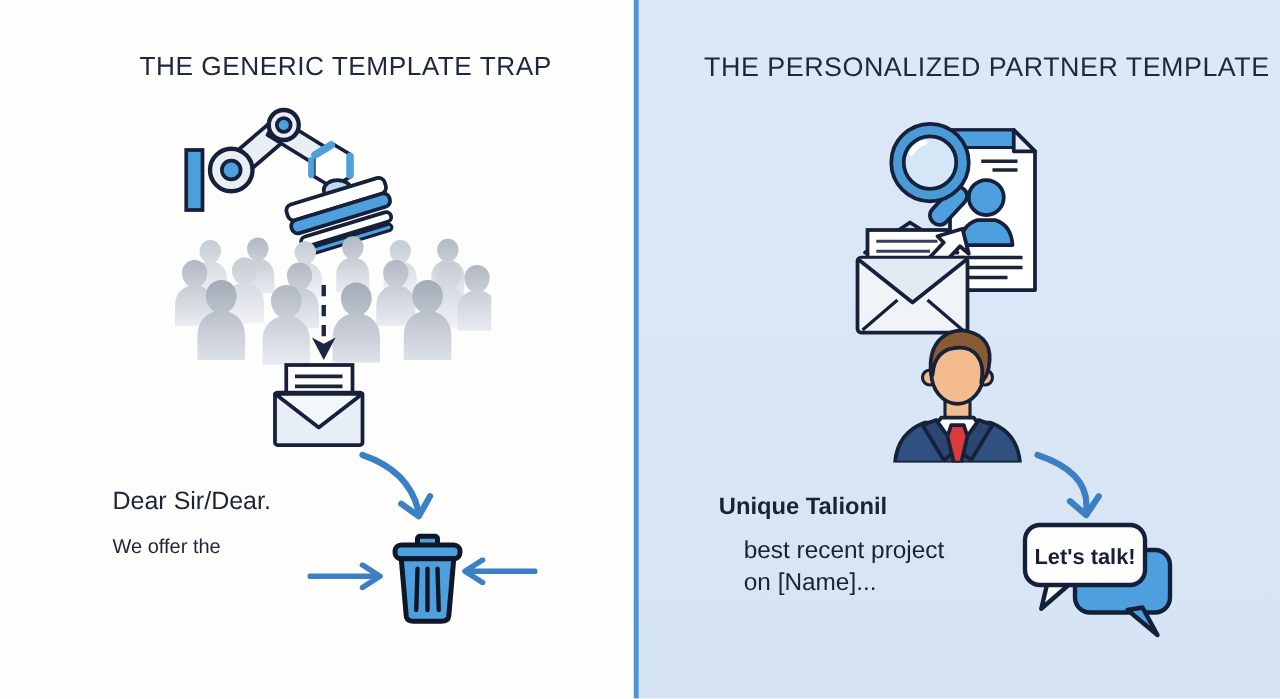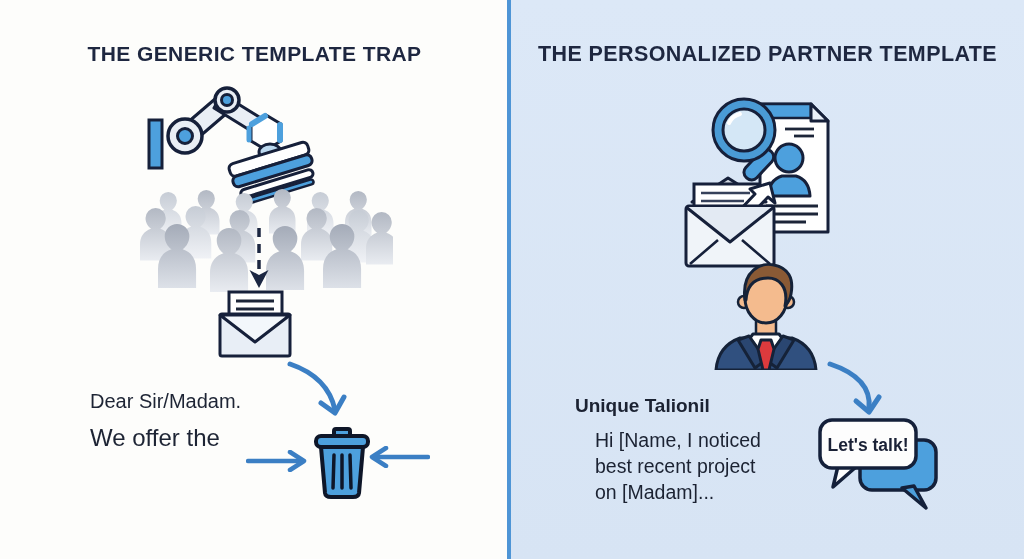--- a/index.html
+++ b/index.html
@@ -5,29 +5,29 @@
   html,body{margin:0;padding:0;}
   .canvas{
     position:relative; width:1024px; height:559px; overflow:hidden;
     font-family:"Liberation Sans",sans-serif; background:#fdfdfb;
   }
   .panel{position:absolute; top:0; bottom:0;}
   .panel-left{left:0; width:509px; background:#fdfdfb;}
   .panel-right{left:511px; right:0; background:linear-gradient(180deg,#dce8f7 0%,#d7e4f4 100%);}
   .divider{position:absolute; left:507px; top:0; bottom:0; width:4px; background:#4e95d6;}
   .title{
-    position:absolute; top:42px; font-weight:bold; font-size:21px;
-    letter-spacing:.4px; color:#1e2740; text-align:center; white-space:nowrap;
+    position:absolute; top:42px; font-weight:normal; font-size:21px;
+    letter-spacing:.4px; color:#1e2740; text-align:center; white-space:nowrap;padding-left:22px;
   }
   .title-left{left:0; width:509px;}
   .title-right{left:511px; width:513px; font-size:21.5px;}
   .abs{position:absolute;}
   .msg{position:absolute; color:#1d2434;}
   .greeting{left:90px; top:390px; font-size:20px; font-weight:500;}
-  .body-left{left:90px; top:425px; font-size:24px; line-height:26px; font-weight:500;}
+  .body-left{left:90px; top:425px; font-size:16px; line-height:26px; font-weight:500;}
   .label-right{left:575px; top:395px; font-size:19px; font-weight:600; color:#1b2232;}
   .body-right{left:595px; top:427px; font-size:19.5px; line-height:26px; color:#1b2232;}
   svg{display:block;}
 </style>
 </head>
 <body>
 
 <div class="canvas">
 
   <div class="panel panel-left"></div>
@@ -122,21 +122,21 @@
 
   <svg class="abs" style="left:246px;top:450px;" width="62" height="22" viewBox="0 0 62 22">
     <line x1="2" y1="11" x2="52" y2="11" stroke="#3b7fc4" stroke-width="4.5" stroke-linecap="round"></line>
     <path d="M44,2 L58,11 L44,20" fill="none" stroke="#3b7fc4" stroke-width="4.5" stroke-linecap="round" stroke-linejoin="round"></path>
   </svg>
   <svg class="abs" style="left:368px;top:446px;" width="62" height="22" viewBox="0 0 62 22">
     <line x1="60" y1="11" x2="10" y2="11" stroke="#3b7fc4" stroke-width="4.5" stroke-linecap="round"></line>
     <path d="M18,2 L4,11 L18,20" fill="none" stroke="#3b7fc4" stroke-width="4.5" stroke-linecap="round" stroke-linejoin="round"></path>
   </svg>
 
-  <div class="msg greeting">Dear Sir/Madam.</div>
+  <div class="msg greeting">Dear Sir/Dear.</div>
   <div class="msg body-left">
     <div>We offer the</div>
   </div>
 
   <svg class="abs" style="left:668px;top:92px;" width="192" height="178" viewBox="0 0 192 178">
 
     <g>
       <path d="M92,12 L143,12 L160,29 L160,140 L92,140 z" fill="#ffffff" stroke="#16203a" stroke-width="3" stroke-linejoin="round"></path>
       <path d="M92,12 L143,12 L143,26 L92,26 z" fill="#4da0dd" stroke="#16203a" stroke-width="2.5"></path>
       <path d="M143,12 L143,29 L160,29 z" fill="#eaf0f8" stroke="#16203a" stroke-width="3" stroke-linejoin="round"></path>
@@ -193,18 +193,17 @@
   <svg class="abs" style="left:814px;top:414px;" width="130" height="100" viewBox="0 0 130 100">
     <rect x="46" y="26" width="76" height="50" rx="12" fill="#4da0dd" stroke="#14203a" stroke-width="3.5"></rect>
     <path d="M88,74 L112,94 L100,72 z" fill="#4da0dd" stroke="#14203a" stroke-width="3.5" stroke-linejoin="round"></path>
     <path d="M24,52 L19,73 L42,53 z" fill="#fdfdfd" stroke="#14203a" stroke-width="3.5" stroke-linejoin="round"></path>
     <rect x="6" y="6" width="96" height="48" rx="12" fill="#fdfdfd" stroke="#14203a" stroke-width="3.5"></rect>
     <text x="54" y="37" text-anchor="middle" font-family="Liberation Sans, sans-serif" font-size="17.5" font-weight="bold" fill="#1a2136">Let's talk!</text>
   </svg>
 
   <div class="msg label-right">Unique Talionil</div>
   <div class="msg body-right">
-    <div>Hi [Name, I noticed</div>
     <div>best recent project</div>
-    <div>on [Madam]...</div>
+    <div>on [Name]...</div>
   </div>
 
 </div>
 
 </body></html>

